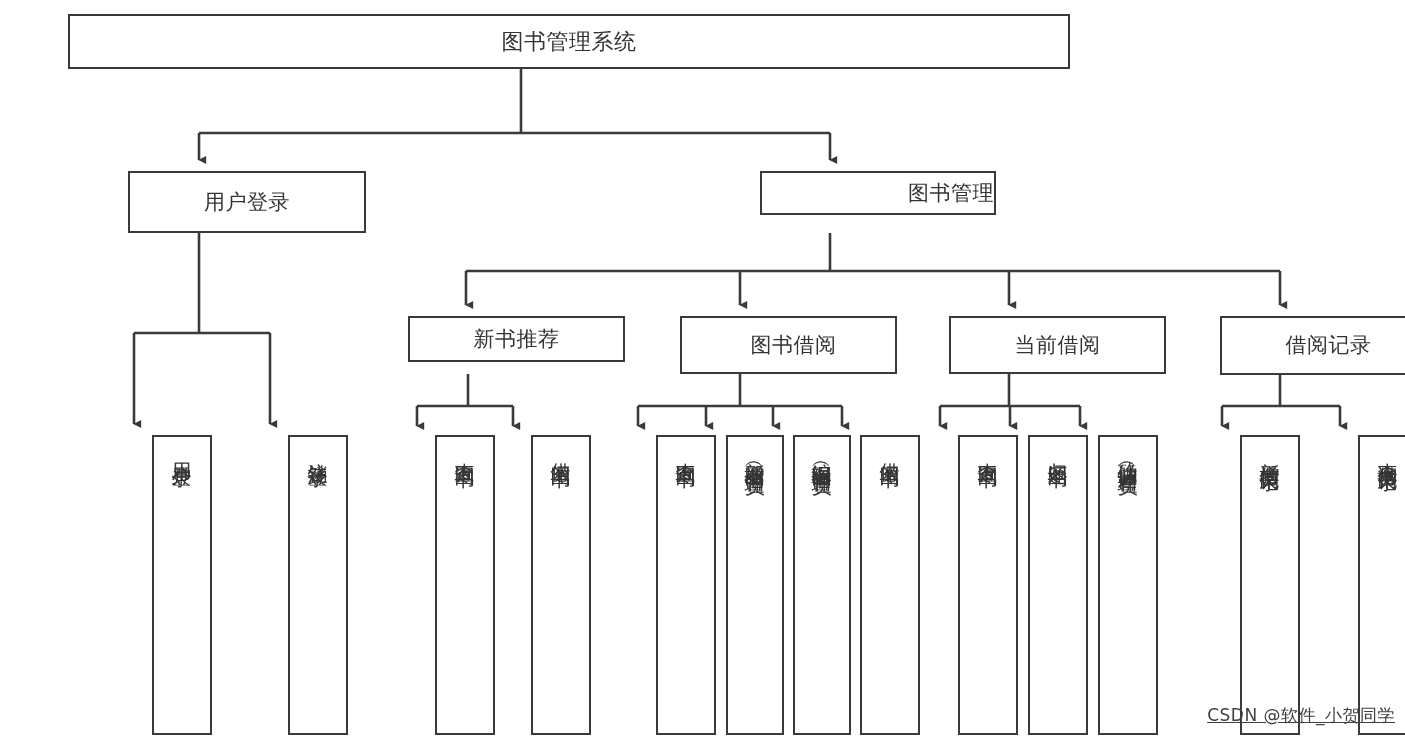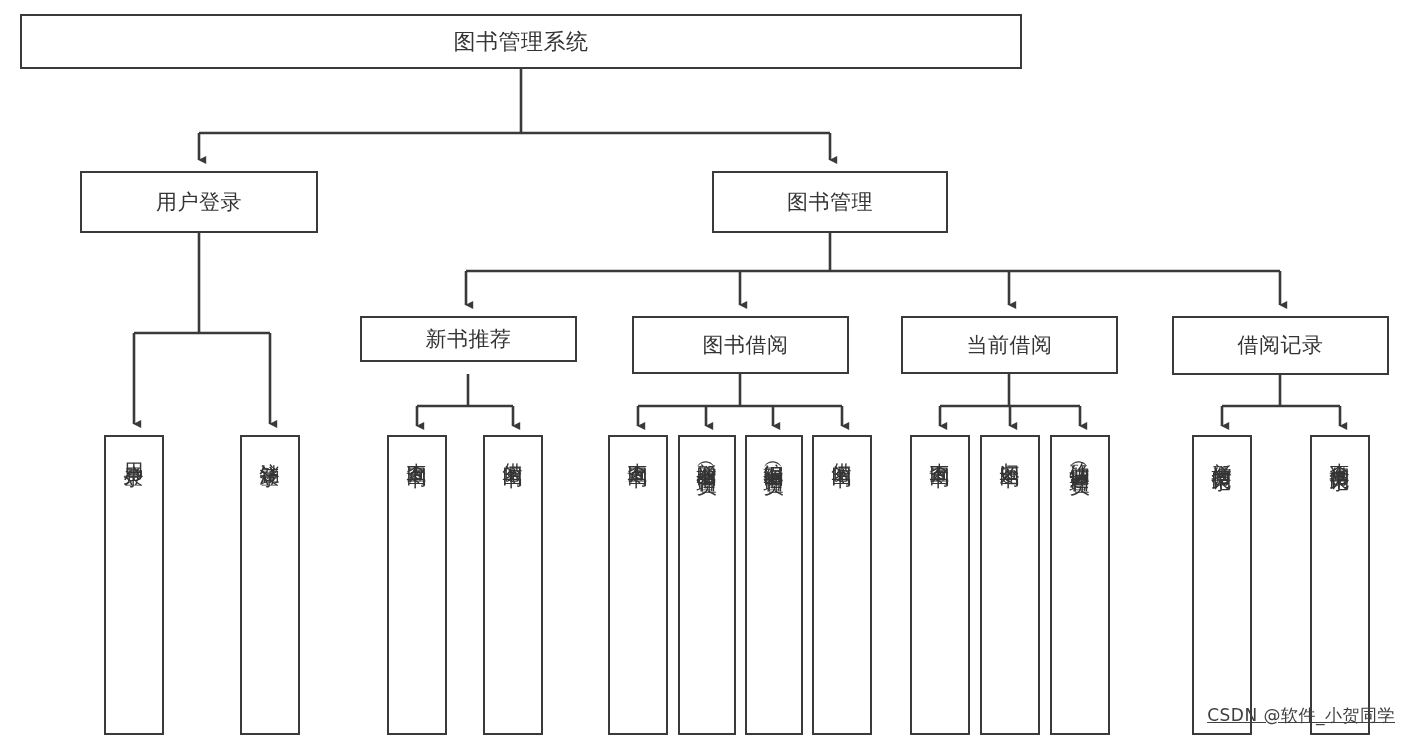--- a/index.html
+++ b/index.html
@@ -23,20 +23,21 @@
   }
   .node{
     position:absolute;
     box-sizing:border-box;
     background:#ffffff;
     border:2.5px solid #3a3a3a;
     display:flex;
     align-items:center;
     justify-content:center;
     z-index:2;
+    margin-left:48px;
   }
   .node .label{
     color:#343434;
     letter-spacing:0.5px;
     white-space:nowrap;
     line-height:1.18;
   }
   
   .h-node .label{
     font-size:21px;
@@ -125,21 +126,21 @@
   </svg>
 
   <div class="node h-node root" style="left:20px; top:14px; width:1002px; height:55px;">
     <span class="label">图书管理系统</span>
   </div>
 
   <div class="node h-node" style="left:80px; top:171px; width:238px; height:62px;">
     <span class="label">用户登录</span>
   </div>
 
-  <div class="node h-node" style="left:712px; top:171px; width:236px; height:62px;">
+  <div class="node h-node" style="left:712px; top:171px; width:236px; height:44px;justify-content:flex-end;">
     <span class="label">图书管理</span>
   </div>
 
   <div class="node h-node" style="left:360px; top:316px; width:217px; height:46px;">
     <span class="label">新书推荐</span>
   </div>
 
   <div class="node h-node" style="left:632px; top:316px; width:217px; height:58px;padding-left:10px;">
     <span class="label">图书借阅</span>
   </div>

